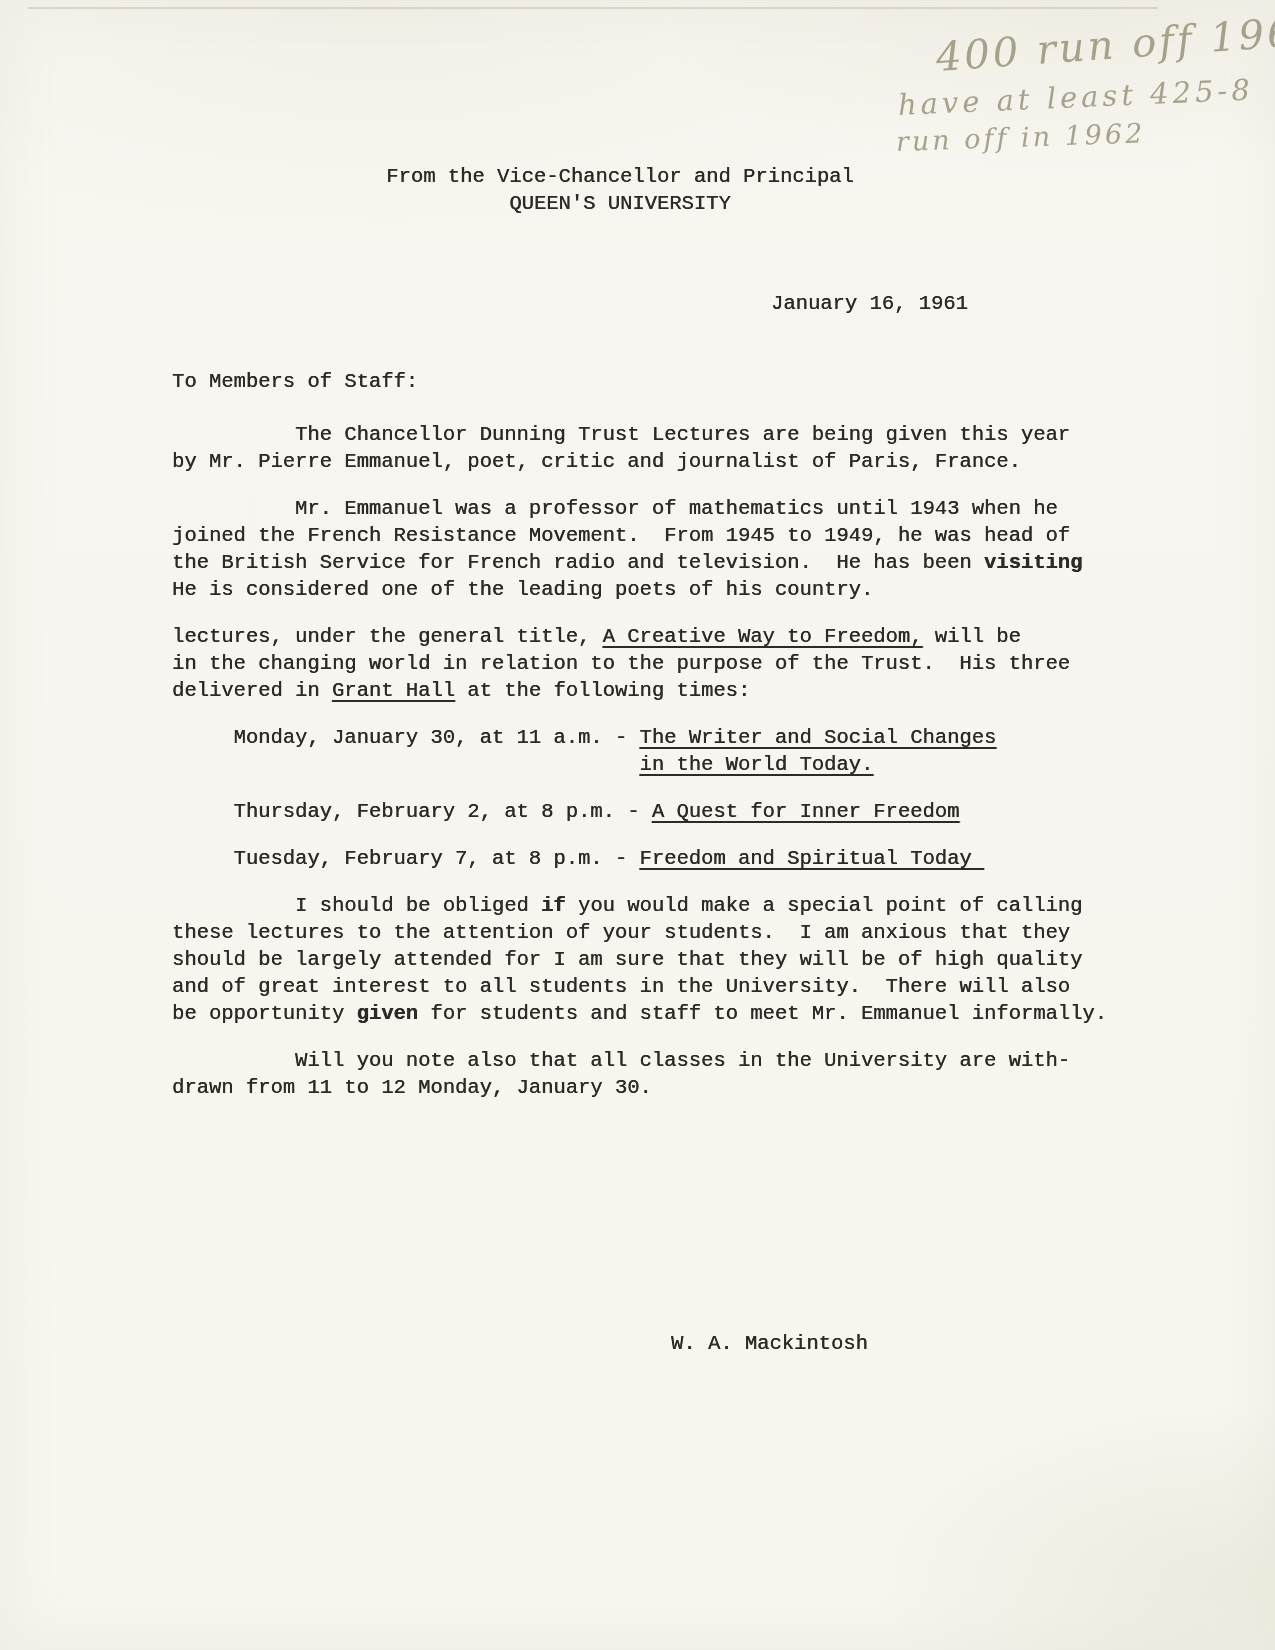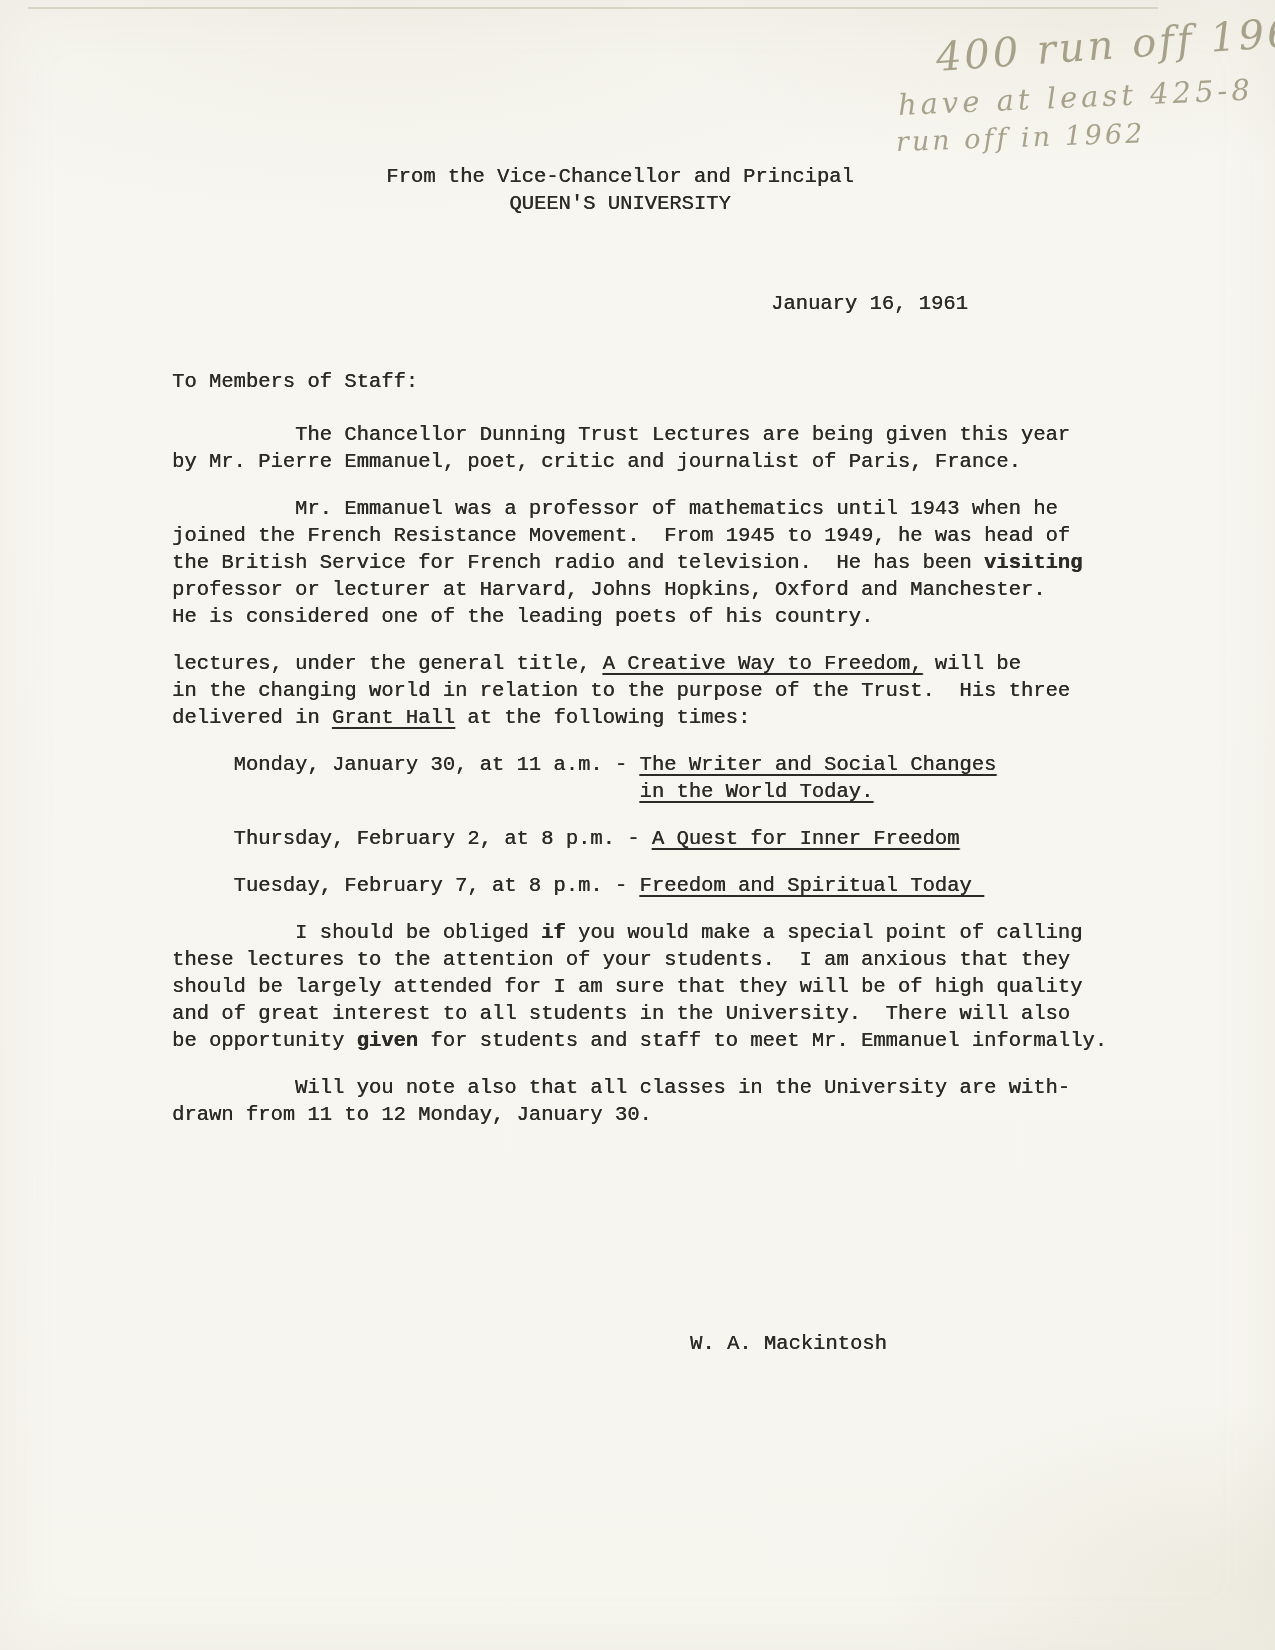--- a/index.html
+++ b/index.html
@@ -65,21 +65,21 @@
   .para { margin: 0 0 20px 0; }
   .line { white-space: pre; }
   .line span.u {
     text-decoration: underline;
     text-decoration-thickness: 2px;
     text-underline-offset: 4px;
   }
   .line span.b { font-weight: bold; }
   .signature-line {
     position: absolute;
-    top: 1330px; left: 690px;
+    top: 1330px; left: 671px;
     white-space: pre;
   }
 </style>
 </head>
 <body>
 
 <div class="page">
 
   <div class="scan-line-top"></div>
 
@@ -98,21 +98,20 @@
     <div class="salutation">To Members of Staff:</div>
     <div>
         <div class="para">
           <div class="line"><span>          The Chancellor Dunning Trust Lectures are being given this year</span></div>
           <div class="line"><span>by Mr. Pierre Emmanuel, poet, critic and journalist of Paris, France.</span></div>
         </div>
         <div class="para">
           <div class="line"><span>          Mr. Emmanuel was a professor of mathematics until 1943 when he</span></div>
           <div class="line"><span>joined the French Resistance Movement.  From 1945 to 1949, he was head of</span></div>
           <div class="line"><span>the British Service for French radio and television.  He has been </span><span class="b">visiting</span></div>
-          <div class="line"><span>professor or lecturer at Harvard, Johns Hopkins, Oxford and Manchester.</span></div>
           <div class="line"><span>He is considered one of the leading poets of his country.</span></div>
         </div>
         <div class="para">
           <div class="line"><span>lectures, under the general title, </span><span class="u">A Creative Way to Freedom,</span><span> will be</span></div>
           <div class="line"><span>in the changing world in relation to the purpose of the Trust.  His three</span></div>
           <div class="line"><span>delivered in </span><span class="u">Grant Hall</span><span> at the following times:</span></div>
         </div>
         <div class="para">
           <div class="line"><span>     Monday, January 30, at 11 a.m. - </span><span class="u">The Writer and Social Changes</span></div>
           <div class="line"><span>                                      </span><span class="u">in the World Today.</span></div>

